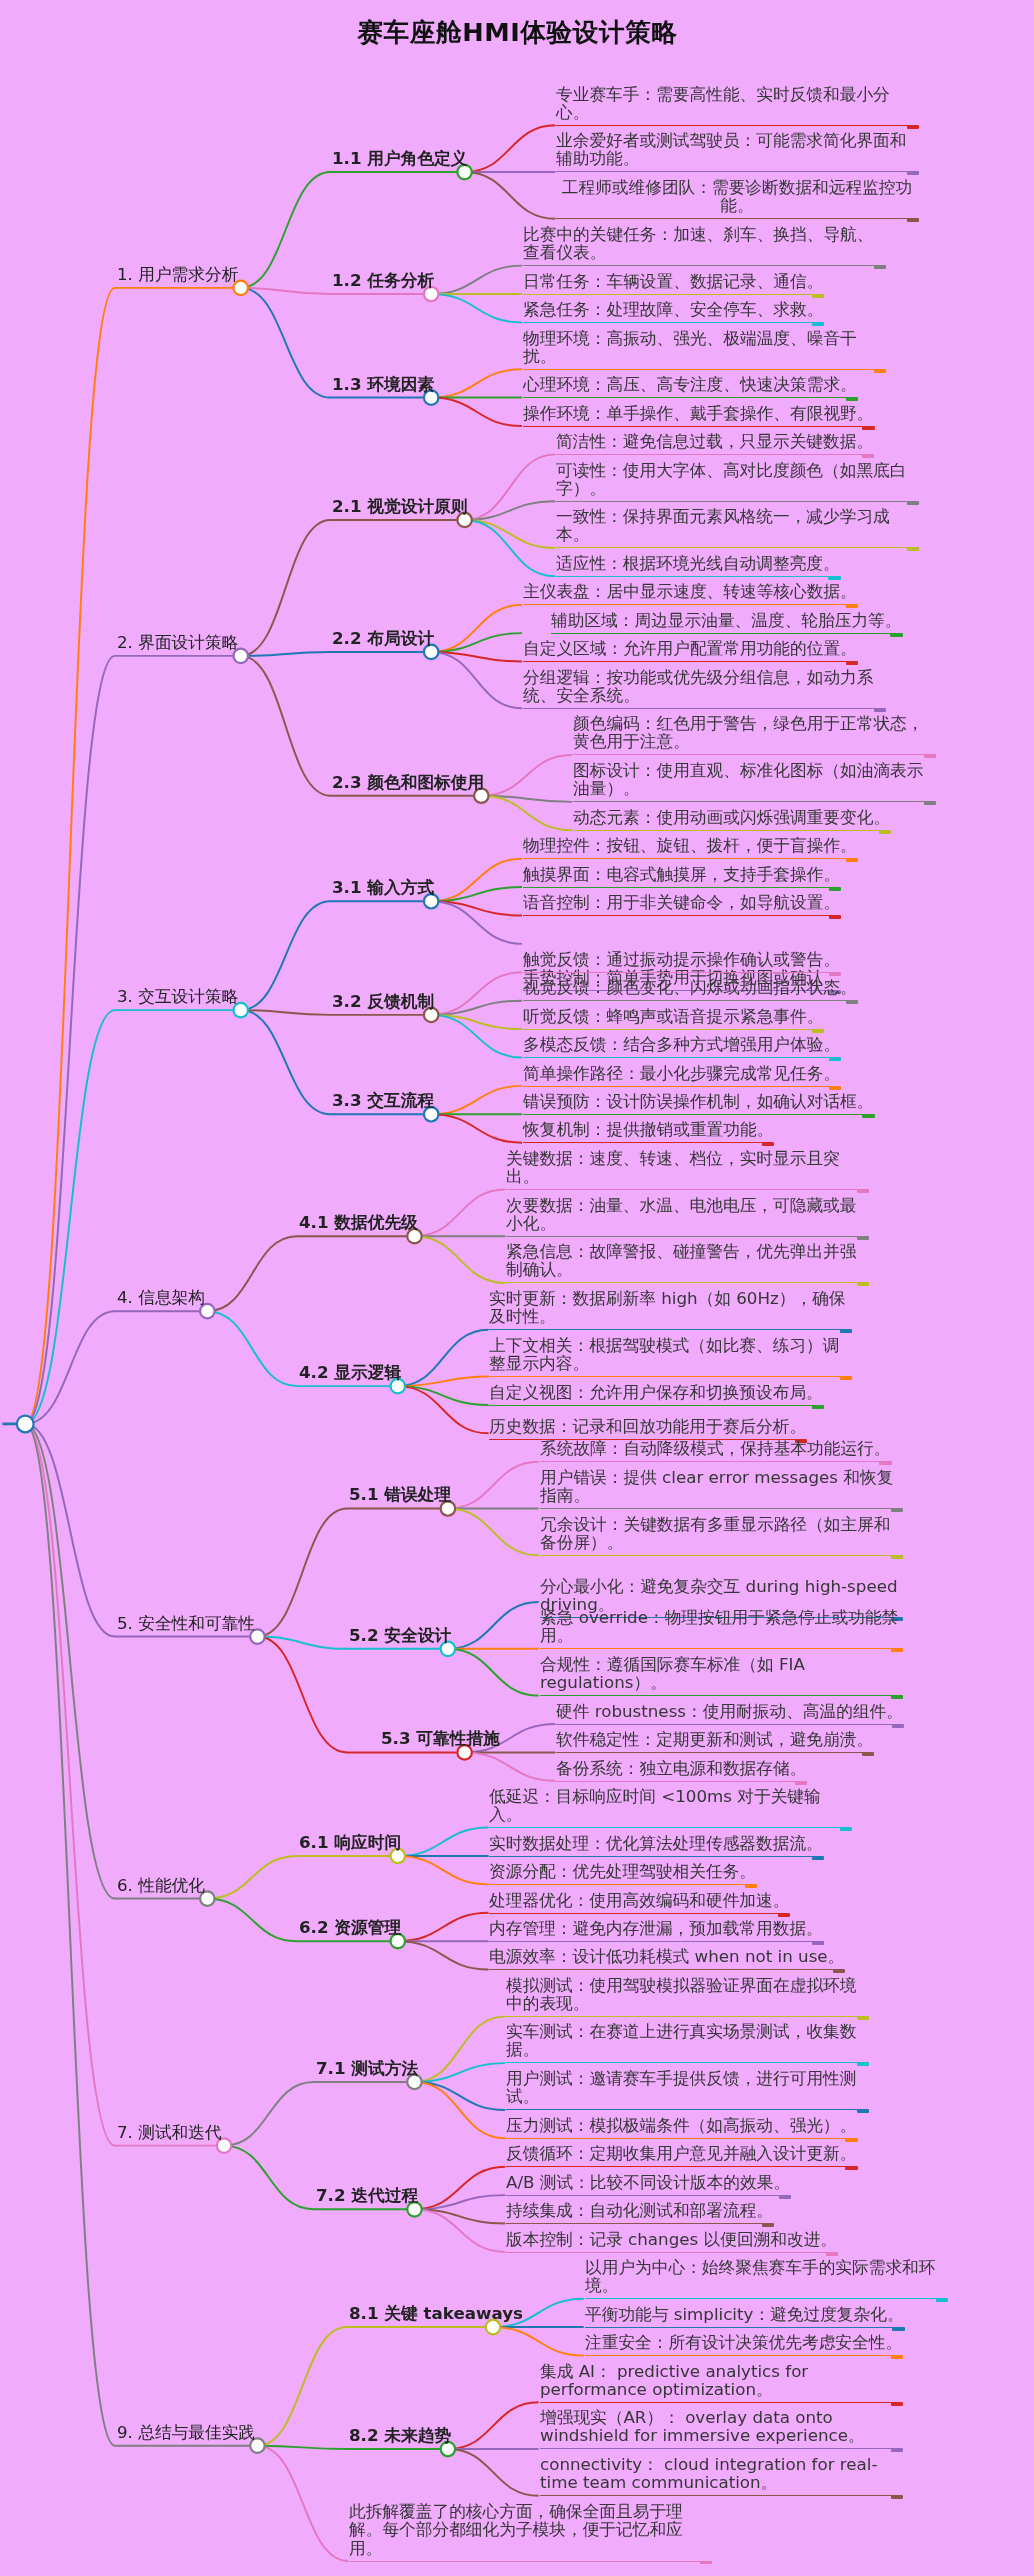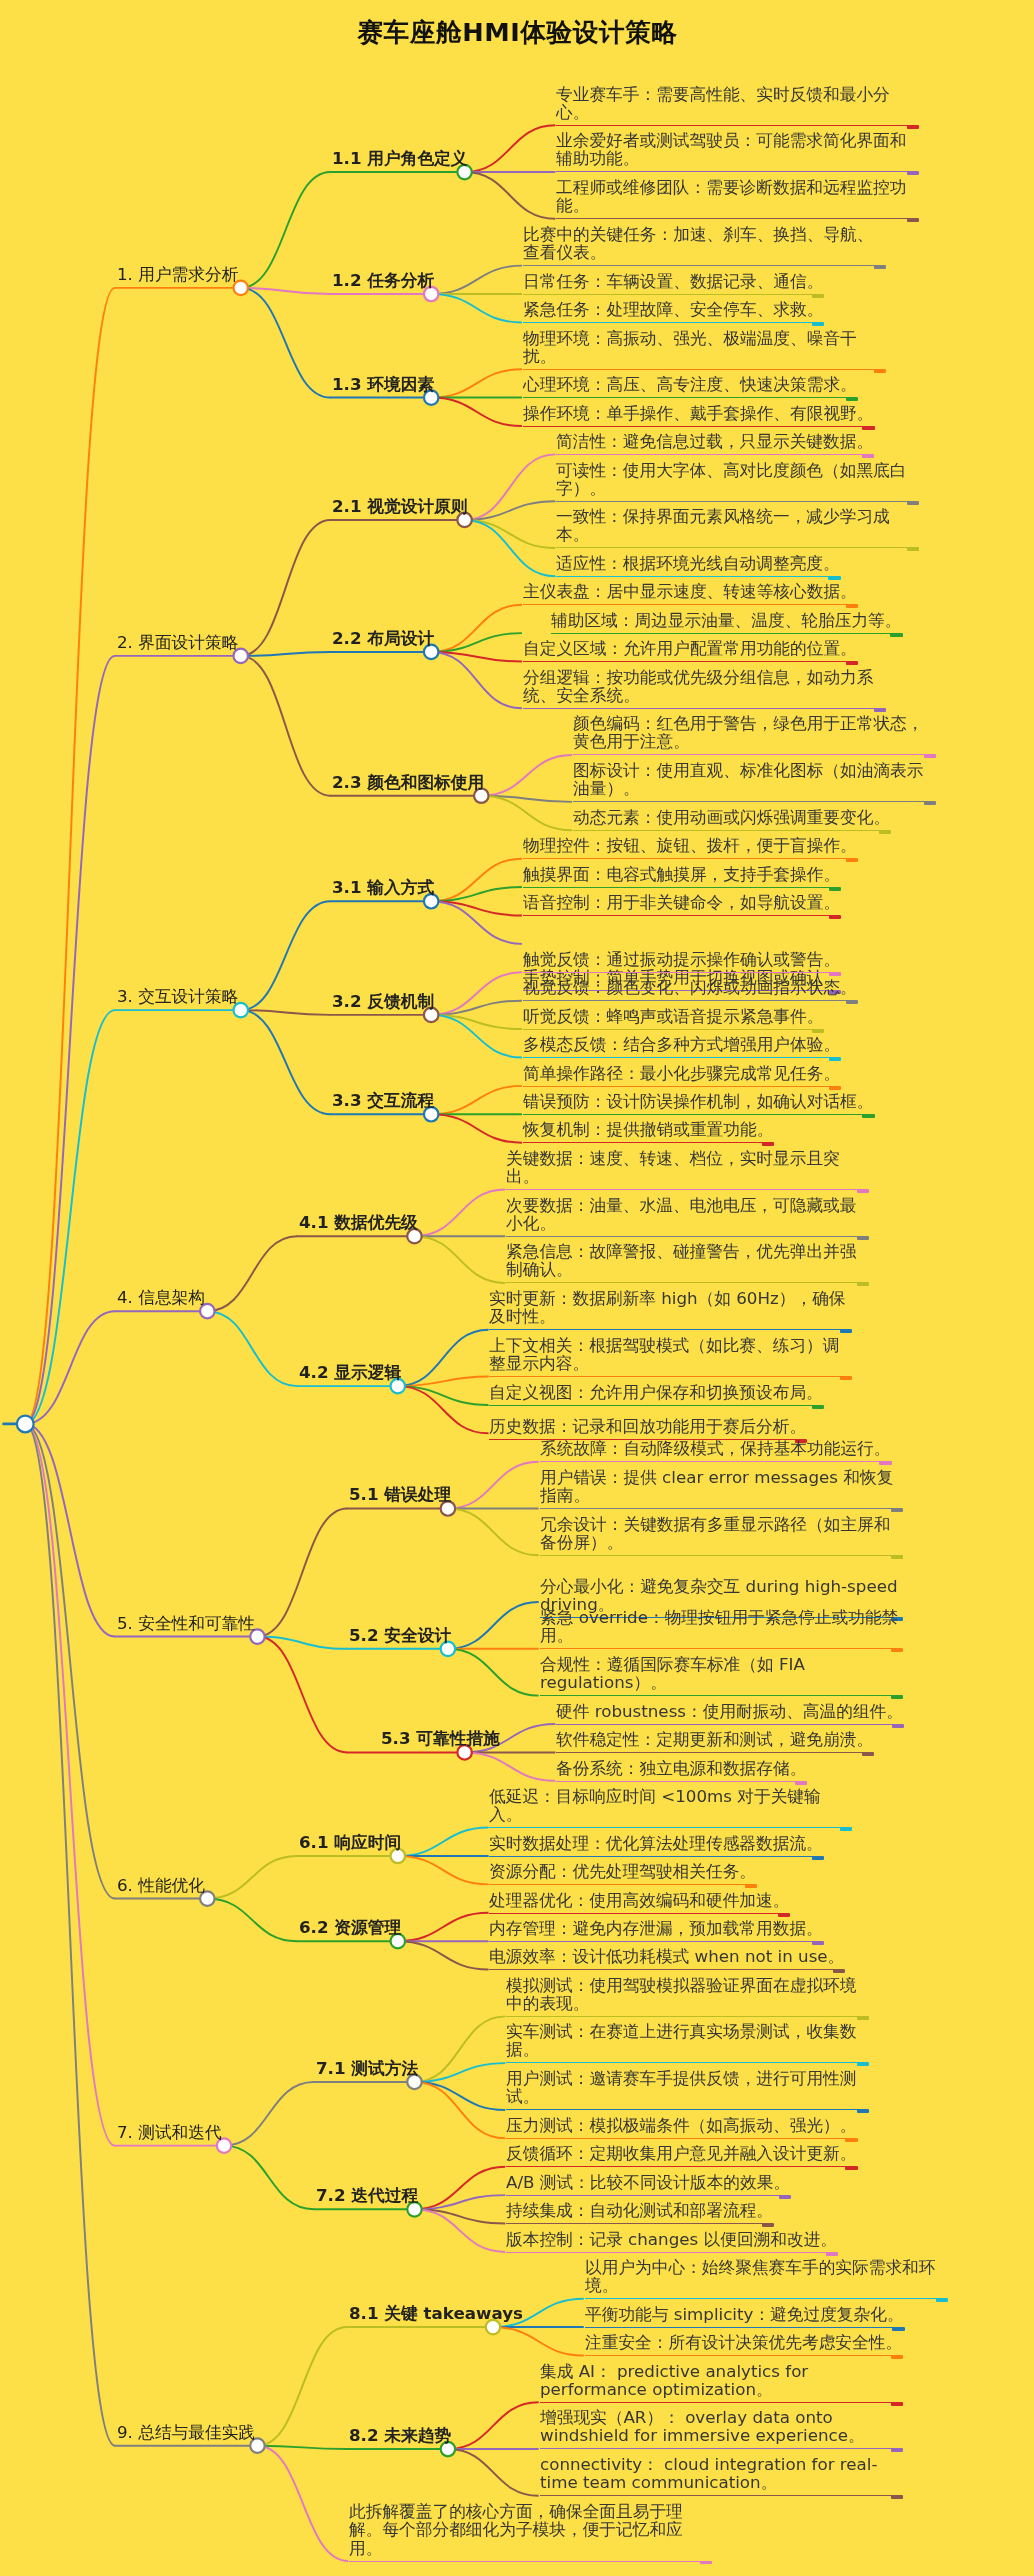--- a/index.html
+++ b/index.html
@@ -10,21 +10,21 @@
          font-size:25.6px;font-weight:bold;color:#111;letter-spacing:0.6px;}
   .leaf{position:absolute;max-width:362px;font-size:16.7px;line-height:18.4px;color:#363636;
         padding-bottom:3.3px;border-bottom:1.9px solid #999;}
   .nub{position:absolute;right:-1.1px;bottom:-3.9px;width:12.3px;height:3.9px;border-radius:1.1px;}
   .main-label{position:absolute;font-size:16.7px;color:#222;white-space:nowrap;}
   .sub-label{position:absolute;font-size:16.7px;font-weight:bold;color:#222;white-space:nowrap;}
 </style>
 </head>
 <body style="background: rgb(250, 250, 210);">
 
-<div id="stage" style="background: #fde047;">
+<div id="stage" style="background: #f0abfc;">
   <svg id="links" width="1035" height="2576" viewBox="0 0 1858 4626">
       <path d="M 834 309 C 915.5 309 915.5 225 997 225" fill="none" stroke="#d62728" stroke-width="3.5"></path>
       <path d="M 834 309 C 915.5 309 915.5 309 997 309" fill="none" stroke="#9467bd" stroke-width="3.5"></path>
       <path d="M 834 309 C 915.5 309 915.5 393 997 393" fill="none" stroke="#8c564b" stroke-width="3.5"></path>
       <path d="M 774 528 C 855.5 528 855.5 477 937 477" fill="none" stroke="#7f7f7f" stroke-width="3.5"></path>
       <path d="M 774 528 C 855.5 528 855.5 528 937 528" fill="none" stroke="#bcbd22" stroke-width="3.5"></path>
       <path d="M 774 528 C 855.5 528 855.5 579 937 579" fill="none" stroke="#17becf" stroke-width="3.5"></path>
       <path d="M 774 714 C 855.5 714 855.5 663 937 663" fill="none" stroke="#ff7f0e" stroke-width="3.5"></path>
       <path d="M 774 714 C 855.5 714 855.5 714 937 714" fill="none" stroke="#2ca02c" stroke-width="3.5"></path>
       <path d="M 774 714 C 855.5 714 855.5 765 937 765" fill="none" stroke="#d62728" stroke-width="3.5"></path>
@@ -170,21 +170,21 @@
       <circle cx="744" cy="3967.5" r="13" fill="#ffffff" stroke="#2ca02c" stroke-width="4"></circle>
       <circle cx="402" cy="3853.125" r="13" fill="#ffffff" stroke="#e377c2" stroke-width="4"></circle>
       <circle cx="885" cy="4179" r="13" fill="#ffffff" stroke="#bcbd22" stroke-width="4"></circle>
       <circle cx="804" cy="4398" r="13" fill="#ffffff" stroke="#2ca02c" stroke-width="4"></circle>
       <circle cx="462" cy="4392" r="13" fill="#ffffff" stroke="#7f7f7f" stroke-width="4"></circle>
       <circle cx="45" cy="2557.1354166666665" r="15" fill="#ffffff" stroke="#1f77b4" stroke-width="4"></circle>
     </svg>
   <div class="title">赛车座舱HMI体验设计策略</div>
 <div class="leaf" style="left: 556px; top: 85px; border-bottom-color: rgb(214, 39, 40);">专业赛车手：需要高性能、实时反馈和最小分心。<span class="nub" style="background: rgb(214, 39, 40);"></span></div>
     <div class="leaf" style="left: 556px; top: 131px; border-bottom-color: rgb(148, 103, 189);">业余爱好者或测试驾驶员：可能需求简化界面和辅助功能。<span class="nub" style="background: rgb(148, 103, 189);"></span></div>
-    <div class="leaf" style="left: 556px; top: 178px; border-bottom-color: rgb(140, 86, 75);">工程师或维修团队：需要诊断数据和远程监控功能。<span class="nub" style="background: rgb(140, 86, 75);"></span></div>
+    <div class="leaf" style="left: 556px; top: 178px; border-bottom-color: rgb(140, 86, 75); text-align: center;">工程师或维修团队：需要诊断数据和远程监控功能。<span class="nub" style="background: rgb(140, 86, 75);"></span></div>
     <div class="sub-label" style="left: 332px; top: 147px;">1.1 用户角色定义</div>
     <div class="leaf" style="left: 523px; top: 225px; border-bottom-color: rgb(127, 127, 127);">比赛中的关键任务：加速、刹车、换挡、导航、查看仪表。<span class="nub" style="background: rgb(127, 127, 127);"></span></div>
     <div class="leaf" style="left: 523px; top: 272px; border-bottom-color: rgb(188, 189, 34);">日常任务：车辆设置、数据记录、通信。<span class="nub" style="background: rgb(188, 189, 34);"></span></div>
     <div class="leaf" style="left: 523px; top: 300px; border-bottom-color: rgb(23, 190, 207);">紧急任务：处理故障、安全停车、求救。<span class="nub" style="background: rgb(23, 190, 207);"></span></div>
     <div class="sub-label" style="left: 332px; top: 269px;">1.2 任务分析</div>
     <div class="leaf" style="left: 523px; top: 329px; border-bottom-color: rgb(255, 127, 14);">物理环境：高振动、强光、极端温度、噪音干扰。<span class="nub" style="background: rgb(255, 127, 14);"></span></div>
     <div class="leaf" style="left: 523px; top: 375px; border-bottom-color: rgb(44, 160, 44);">心理环境：高压、高专注度、快速决策需求。<span class="nub" style="background: rgb(44, 160, 44);"></span></div>
     <div class="leaf" style="left: 523px; top: 404px; border-bottom-color: rgb(214, 39, 40);">操作环境：单手操作、戴手套操作、有限视野。<span class="nub" style="background: rgb(214, 39, 40);"></span></div>
     <div class="sub-label" style="left: 332px; top: 373px;">1.3 环境因素</div>
     <div class="main-label" style="left: 117px; top: 263px;">1. 用户需求分析</div>

